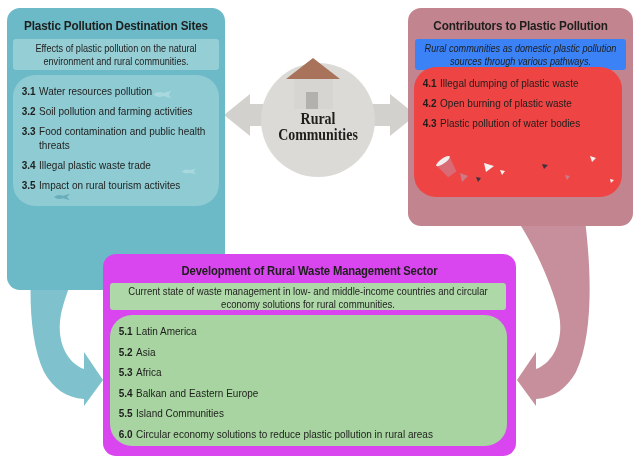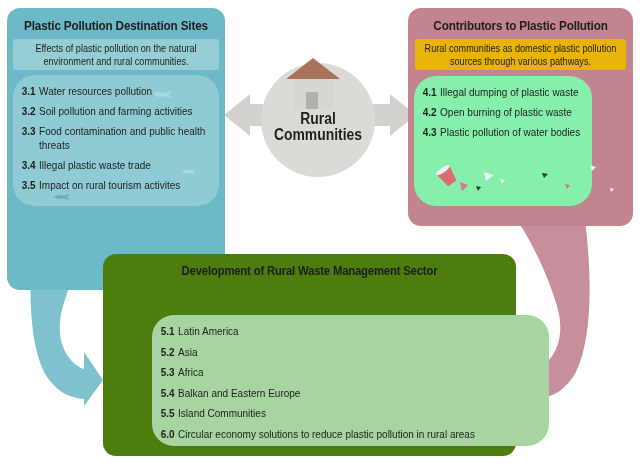--- a/index.html
+++ b/index.html
@@ -6,52 +6,52 @@
   .canvas{
     position:relative; width:640px; height:464px; background:#ffffff;
     font-family:"Liberation Sans", sans-serif; color:#1e1e1c; overflow:hidden;
   }
   svg{display:block;}
   .connectors{position:absolute; left:0; top:0;}
 
   .box{position:absolute; border-radius:13px;}
   .box-left  {left:7px;   top:8px;   width:218px; height:282px; background:#6cb9c7;}
   .box-right {left:408px; top:8px;   width:225px; height:218px; background:#c2858f;}
-  .box-bottom{left:103px; top:254px; width:413px; height:202px; background:#4d7c0f;}
+  .box-bottom{left:103px; top:254px; width:413px; height:202px; background:#d946ef;}
 
   
   .cond{width:115%; transform:scaleX(0.8696); transform-origin:left top;}
 
   .box-title{margin:0; padding-top:10px; font-size:13.5px; font-weight:bold;
              text-align:center; letter-spacing:-0.2px;}
   .box-bottom .box-title{padding-top:9px; font-size:13px;}
 
   .pill{position:absolute; border-radius:3px; overflow:visible;}
   .box-left  .pill{left:6px; right:6px; top:31px; height:31px; background:#96ced6;}
-  .box-right .pill{left:7px; right:7px; top:31px; height:31px; background:#eab308;}
+  .box-right .pill{left:7px; right:7px; top:31px; height:31px; background:#3b82f6;font-style:italic;}
   .box-bottom .pill{left:7px;  top:29px; width:396px; height:27px; background:#aed8a8;}
   .pill-text{font-size:10.5px; line-height:12.5px; text-align:center; padding-top:3px;
              box-sizing:border-box;}
   .box-bottom .pill-text{font-size:11px; padding:2px 16px 0 16px;}
 
   .panel{position:absolute; border-radius:22px;}
   .box-left  .panel{left:6px; top:67px; width:206px; height:131px; background:#8fcbd3;}
-  .box-right .panel{left:6px; top:68px; width:178px; height:130px; background:#86efac;}
-  .box-bottom .panel{left:7px; top:61px; width:397px; height:131px; background:#a7d4a1;margin-left:42px;}
+  .box-right .panel{left:6px; top:59px; width:208px; height:130px; background:#ef4444;}
+  .box-bottom .panel{left:7px; top:61px; width:397px; height:131px; background:#a7d4a1;}
 
   ul.items{list-style:none; margin:0; padding:10px 8px 0 10px; position:relative; z-index:2;}
   li.item{display:flex; font-size:11.5px; line-height:13.5px; margin-bottom:6.5px;}
   li.item .num{font-weight:bold; margin-right:4px; white-space:nowrap;}
   li.item .txt{flex:1;}
   .box-bottom li.item{margin-bottom:7px;}
 
   .decor{position:absolute; z-index:1;}
 
   
-  .hub{position:absolute; left:261px; top:63px; width:114px; height:114px;}
+  .hub{position:absolute; left:261px; top:63px; width:114px; height:114px;font-family:Liberation Serif, serif;}
   .hub-circle{position:absolute; left:0; top:0; width:114px; height:114px;
               border-radius:50%; background:#dbdad6;}
   .hub-house{position:absolute; left:24px; top:-6px;}
   .hub-label{position:absolute; left:0; top:48px; text-align:center;
              font-size:16px; line-height:16px; font-weight:bold;}
 </style>
 </head>
 <body>
 
 <div class="canvas">
@@ -149,20 +149,23 @@
         <polygon points="118,13 124,14 120,18" fill="#3b3340"></polygon>
         <polygon points="141,24 146,25 143,29" fill="#cd7a86"></polygon>
         <polygon points="166,5 172,7 168,11" fill="#f5f2f2"></polygon>
         <polygon points="186,28 190,29 187,32" fill="#f5f2f2"></polygon>
       </svg>
     </div>
   </section>
 
   <section class="box box-bottom">
     <h2 class="box-title cond">Development of Rural Waste Management Sector</h2>
+    <div class="pill">
+      <div class="pill-text cond">Current state of waste management in low- and middle-income countries and circular economy solutions for rural communities.</div>
+    </div>
     <div class="panel">
       <ul class="items cond">
 
           <li class="item">
             <span class="num">5.1</span>
             <span class="txt">Latin America</span>
           </li>
 
           <li class="item">
             <span class="num">5.2</span>

